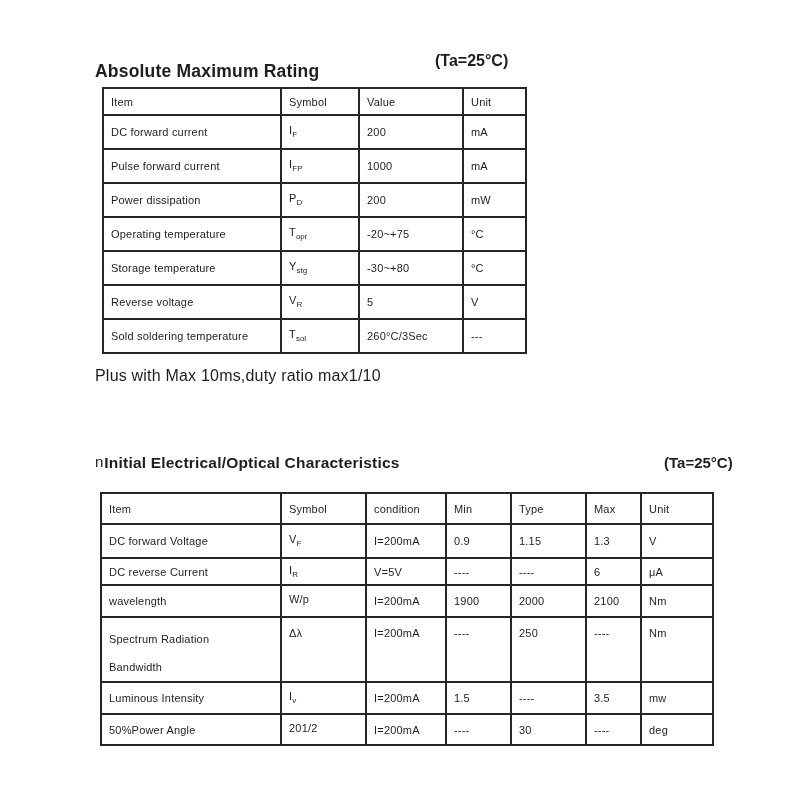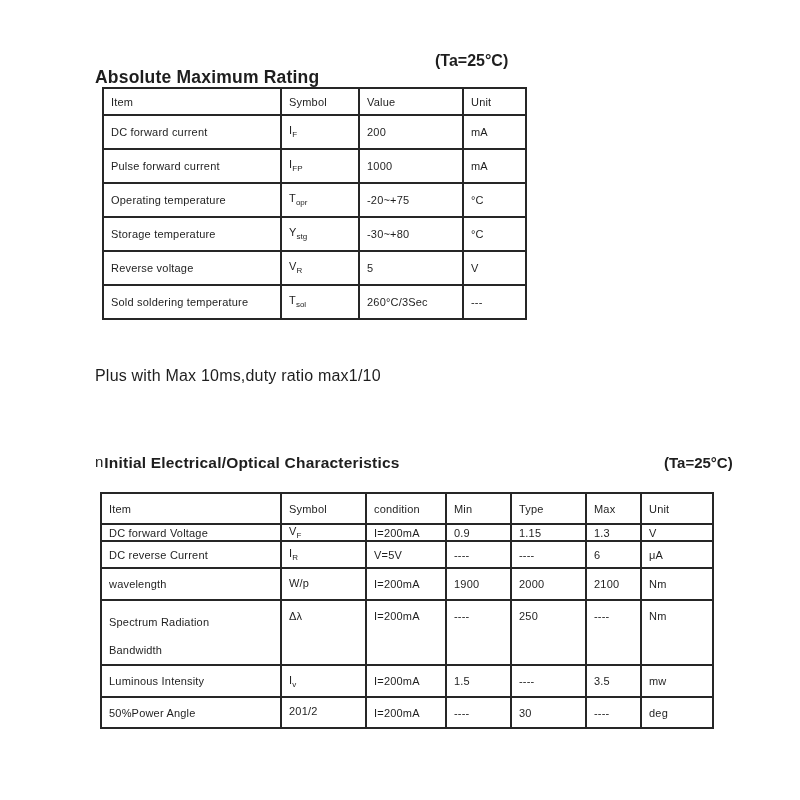--- a/index.html
+++ b/index.html
@@ -3,21 +3,21 @@
 <meta charset="utf-8">
 <style>
   html,body { margin:0; padding:0; }
   body {
     width:800px; height:800px; background:#ffffff; position:relative;
     font-family:"Liberation Sans", sans-serif; color:#1e1e1e; overflow:hidden;
   }
   .abs { position:absolute; }
 
   
-  #s1-title { left:95px; top:67px; font-size:17.5px; font-weight:bold; letter-spacing:.2px; }
+  #s1-title { left:95px; top:61px; font-size:17.5px; font-weight:bold; letter-spacing:.2px; }
   #s1-ta    { left:435px; top:52px; font-size:16px; font-weight:bold; }
   #s1-note  { left:95px; top:367px; font-size:16px; letter-spacing:.2px; }
   #s2-line  { left:95px; top:453px; }
   #s2-prefix{ font-size:15px; vertical-align:1px; }
   #s2-title { font-size:15.5px; font-weight:bold; margin-left:1px; letter-spacing:.2px; }
   #s2-ta    { left:664px; top:454px; font-size:15px; font-weight:bold; }
 
   
   table { border-collapse:collapse; table-layout:fixed; }
   td {
@@ -61,20 +61,26 @@
     <td>200</td>
     <td>mA</td>
   </tr>
   <tr>
     <td class="itemcell">Pulse forward current</td>
     <td><span>I</span><sub>FP</sub></td>
     <td>1000</td>
     <td>mA</td>
   </tr>
   <tr>
+    <td class="itemcell">Power dissipation</td>
+    <td><span>P</span><sub>D</sub></td>
+    <td>200</td>
+    <td>mW</td>
+  </tr>
+  <tr>
     <td class="itemcell">Operating temperature</td>
     <td><span>T</span><sub>opr</sub></td>
     <td>-20~+75</td>
     <td>°C</td>
   </tr>
   <tr>
     <td class="itemcell">Storage temperature</td>
     <td><span>Y</span><sub>stg</sub></td>
     <td>-30~+80</td>
     <td>°C</td>
@@ -114,21 +120,21 @@
   <tbody>
       <tr class="hdr">
     <td>Item</td>
     <td>Symbol</td>
     <td>condition</td>
     <td>Min</td>
     <td>Type</td>
     <td>Max</td>
     <td>Unit</td>
   </tr>
-  <tr style="height:17px">
+  <tr style="height:34px">
     <td class="itemcell">DC forward Voltage</td>
     <td><span>V</span><sub>F</sub></td>
     <td>I=200mA</td>
     <td>0.9</td>
     <td>1.15</td>
     <td>1.3</td>
     <td>V</td>
   </tr>
   <tr style="height:27px">
     <td class="itemcell">DC reverse Current</td>

